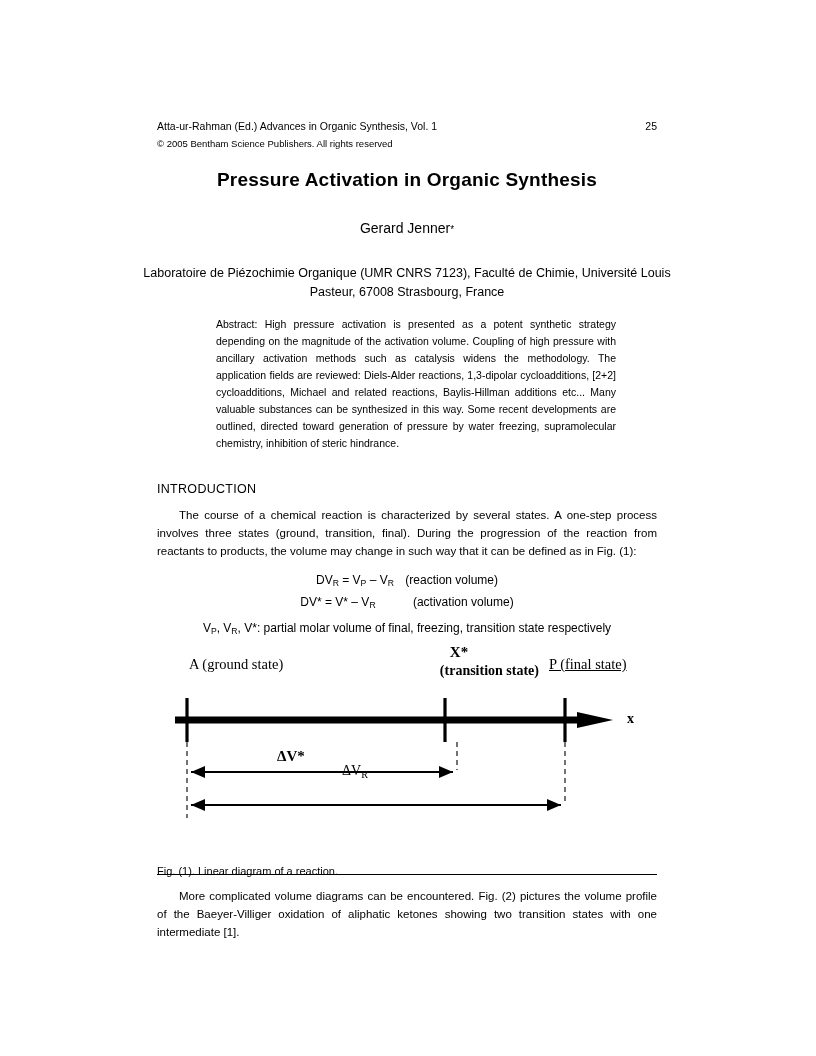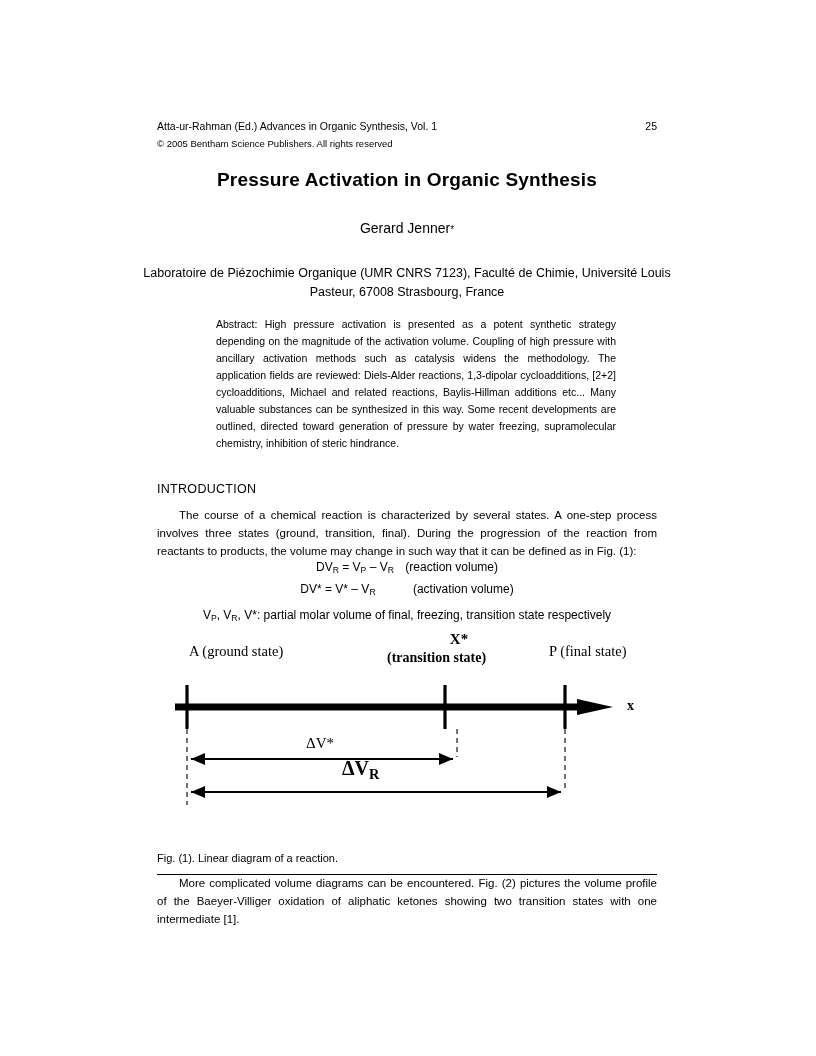--- a/index.html
+++ b/index.html
@@ -83,20 +83,21 @@
   p.body {
     font-size: 11.5px;
     line-height: 1.55;
     text-align: justify;
     margin: 11px 0 0 0;
   }
   p.body.indent { text-indent: 22px; }
   
   .eq {
     font-size: 12px;
+    margin-top: 13px;
     text-align: center;
   }
   .eq .lbl { display: inline-block; }
   .eq-row1 .term { display: inline-block; }
   .eq-gap { display: inline-block; width: 34px; }
   .eq2 { margin-top: 6px; }
   .eq3 {
     margin-top: 11px;
     text-align: center;
     font-size: 12px;
@@ -193,29 +194,29 @@
         <polygon points="296,120 282,114 282,126" fill="#000"></polygon>
 
         <line x1="34" y1="153" x2="404" y2="153" stroke="#000" stroke-width="1.8"></line>
         <polygon points="34,153 48,147 48,159" fill="#000"></polygon>
         <polygon points="404,153 390,147 390,159" fill="#000"></polygon>
       </svg>
 
       <div style="position:absolute; left:32px; top:4px; font-family:'Liberation Serif', serif; font-size:14.5px;">A (ground state)</div>
 
       <div style="position:absolute; left:232px; top:-8px; width:140px; text-align:center; font-family:'Liberation Serif', serif; font-size:15px; font-weight:bold;">X*</div>
-      <div style="position:absolute; left:230px; top:11px; width:160px; text-align:left; font-family:'Liberation Serif', serif; font-size:14px; font-weight:bold;">(transition state)</div>
-
-      <div style="position:absolute; left:392px; top:4px; font-family:'Liberation Serif', serif; font-size:14.5px;">P (final state)</div>
+      <div style="position:absolute; left:222px; top:11px; width:160px; text-align:right; font-family:'Liberation Serif', serif; font-size:14px; font-weight:bold;">(transition state)</div>
+
+      <div style="position:absolute; left:392px; top:4px; font-family:'Liberation Serif', serif; font-size:14.5px;text-decoration:underline;">P (final state)</div>
 
       <div style="position:absolute; left:470px; top:59px; font-family:'Liberation Serif', serif; font-size:14px; font-weight:bold;">x</div>
 
-      <div style="position:absolute; left:120px; top:96px; font-family:'Liberation Serif', serif; font-size:15px; font-weight:normal;margin-left:29px;">ΔV*</div>
-
-      <div style="position:absolute; left:185px; top:118px; font-family:'Liberation Serif', serif; font-size:20px; font-weight:bold;"><span>ΔV</span><sub>R</sub></div>
+      <div style="position:absolute; left:120px; top:96px; font-family:'Liberation Serif', serif; font-size:15px; font-weight:bold;">ΔV*</div>
+
+      <div style="position:absolute; left:185px; top:111px; font-family:'Liberation Serif', serif; font-size:14px; font-weight:normal;"><span>ΔV</span><sub>R</sub></div>
     </div>
 
     <div class="fig-caption">Fig. (1). Linear diagram of a reaction.</div>
 
     <p class="body indent">More complicated volume diagrams can be encountered. Fig. (2) pictures the volume profile of the Baeyer-Villiger oxidation of aliphatic ketones showing two transition states with one intermediate [1].</p>
 
   </div>
 
   <div class="footrule"></div>
 

